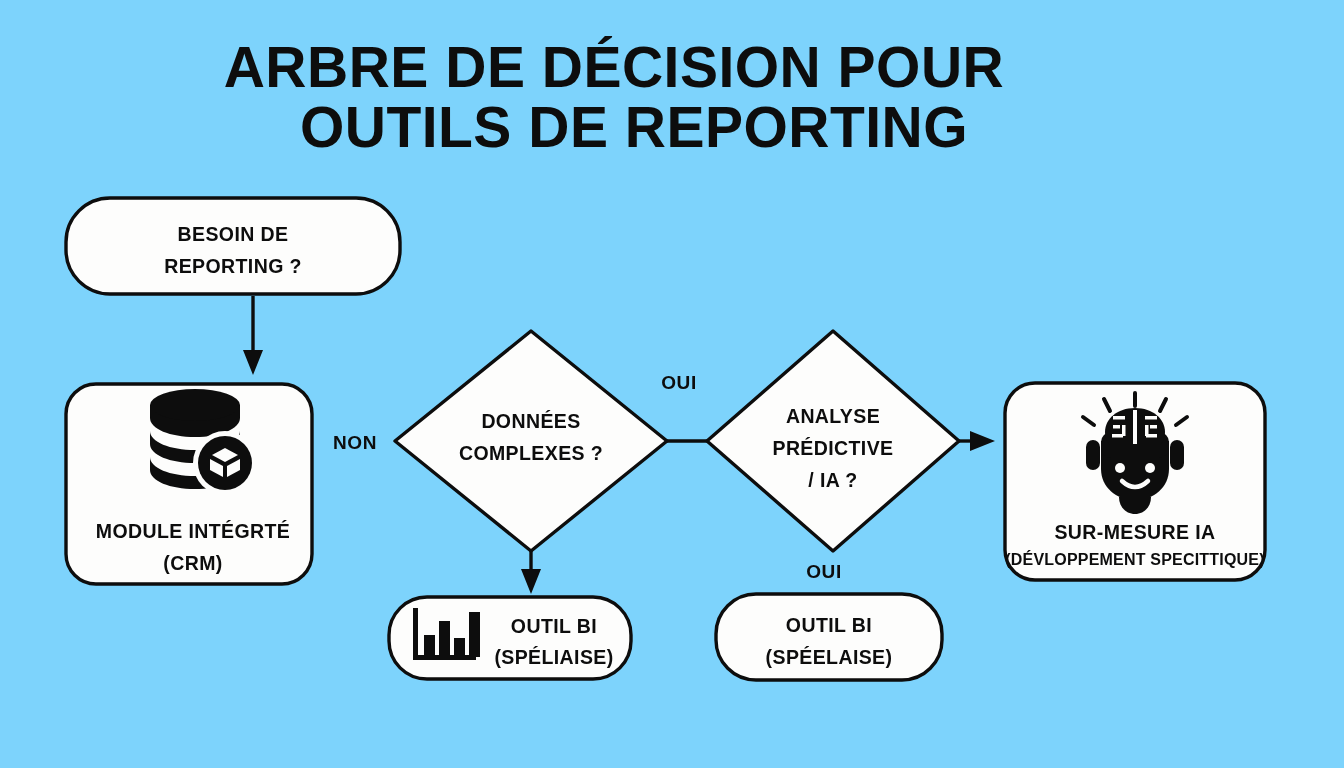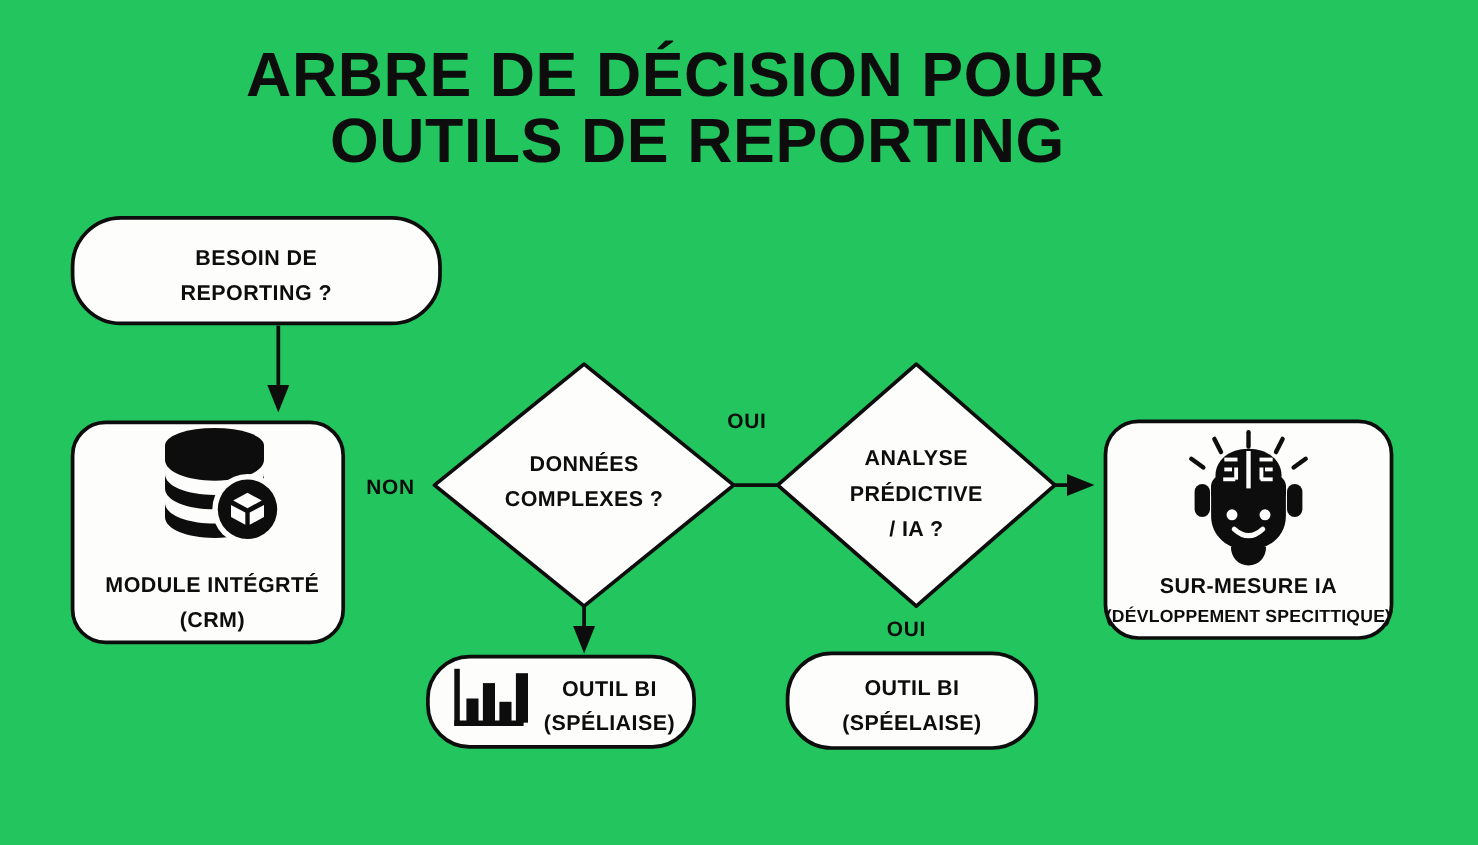--- a/index.html
+++ b/index.html
@@ -4,21 +4,21 @@
 <style>
   html, body {
     margin: 0;
     padding: 0;
     background: #ffffff;
   }
   #page {
     position: relative;
     width: 1344px;
     height: 768px;
-    background: #22c55e;
+    background: #7dd3fc;
     overflow: hidden;
     font-family: "Liberation Sans", sans-serif;
   }
   #diagram {
     position: absolute;
     inset: 0;
     width: 1344px;
     height: 768px;
     display: block;
   }

